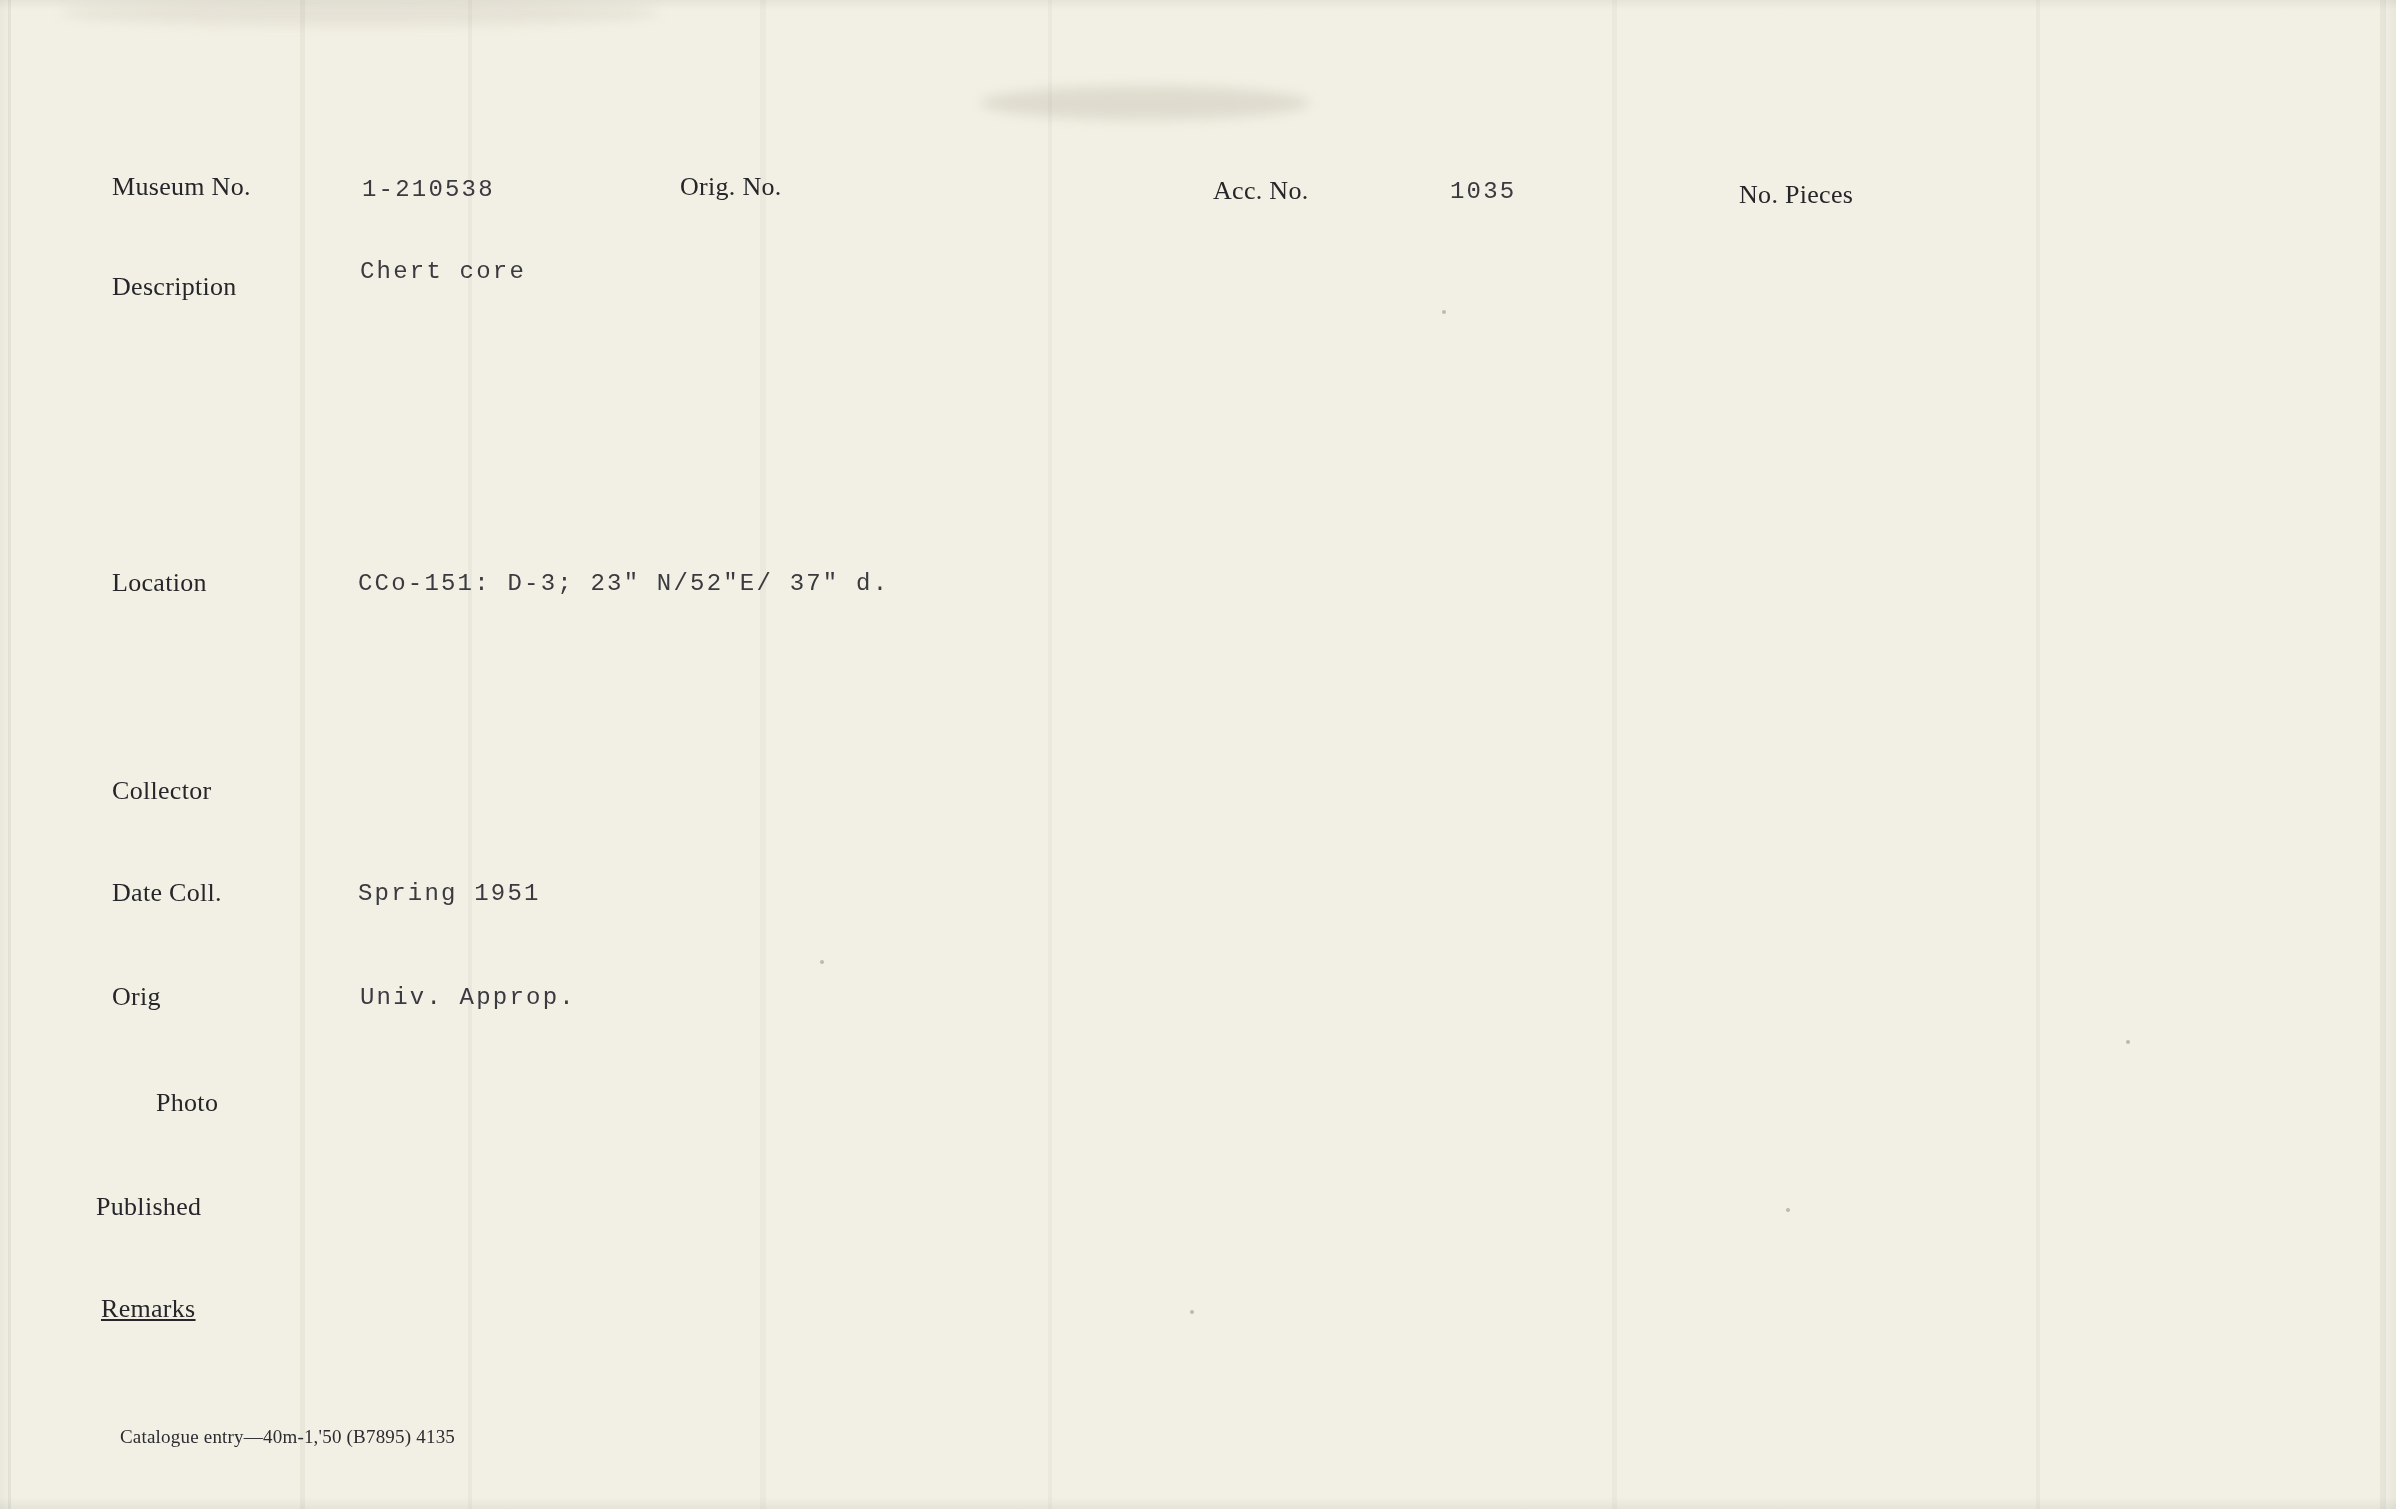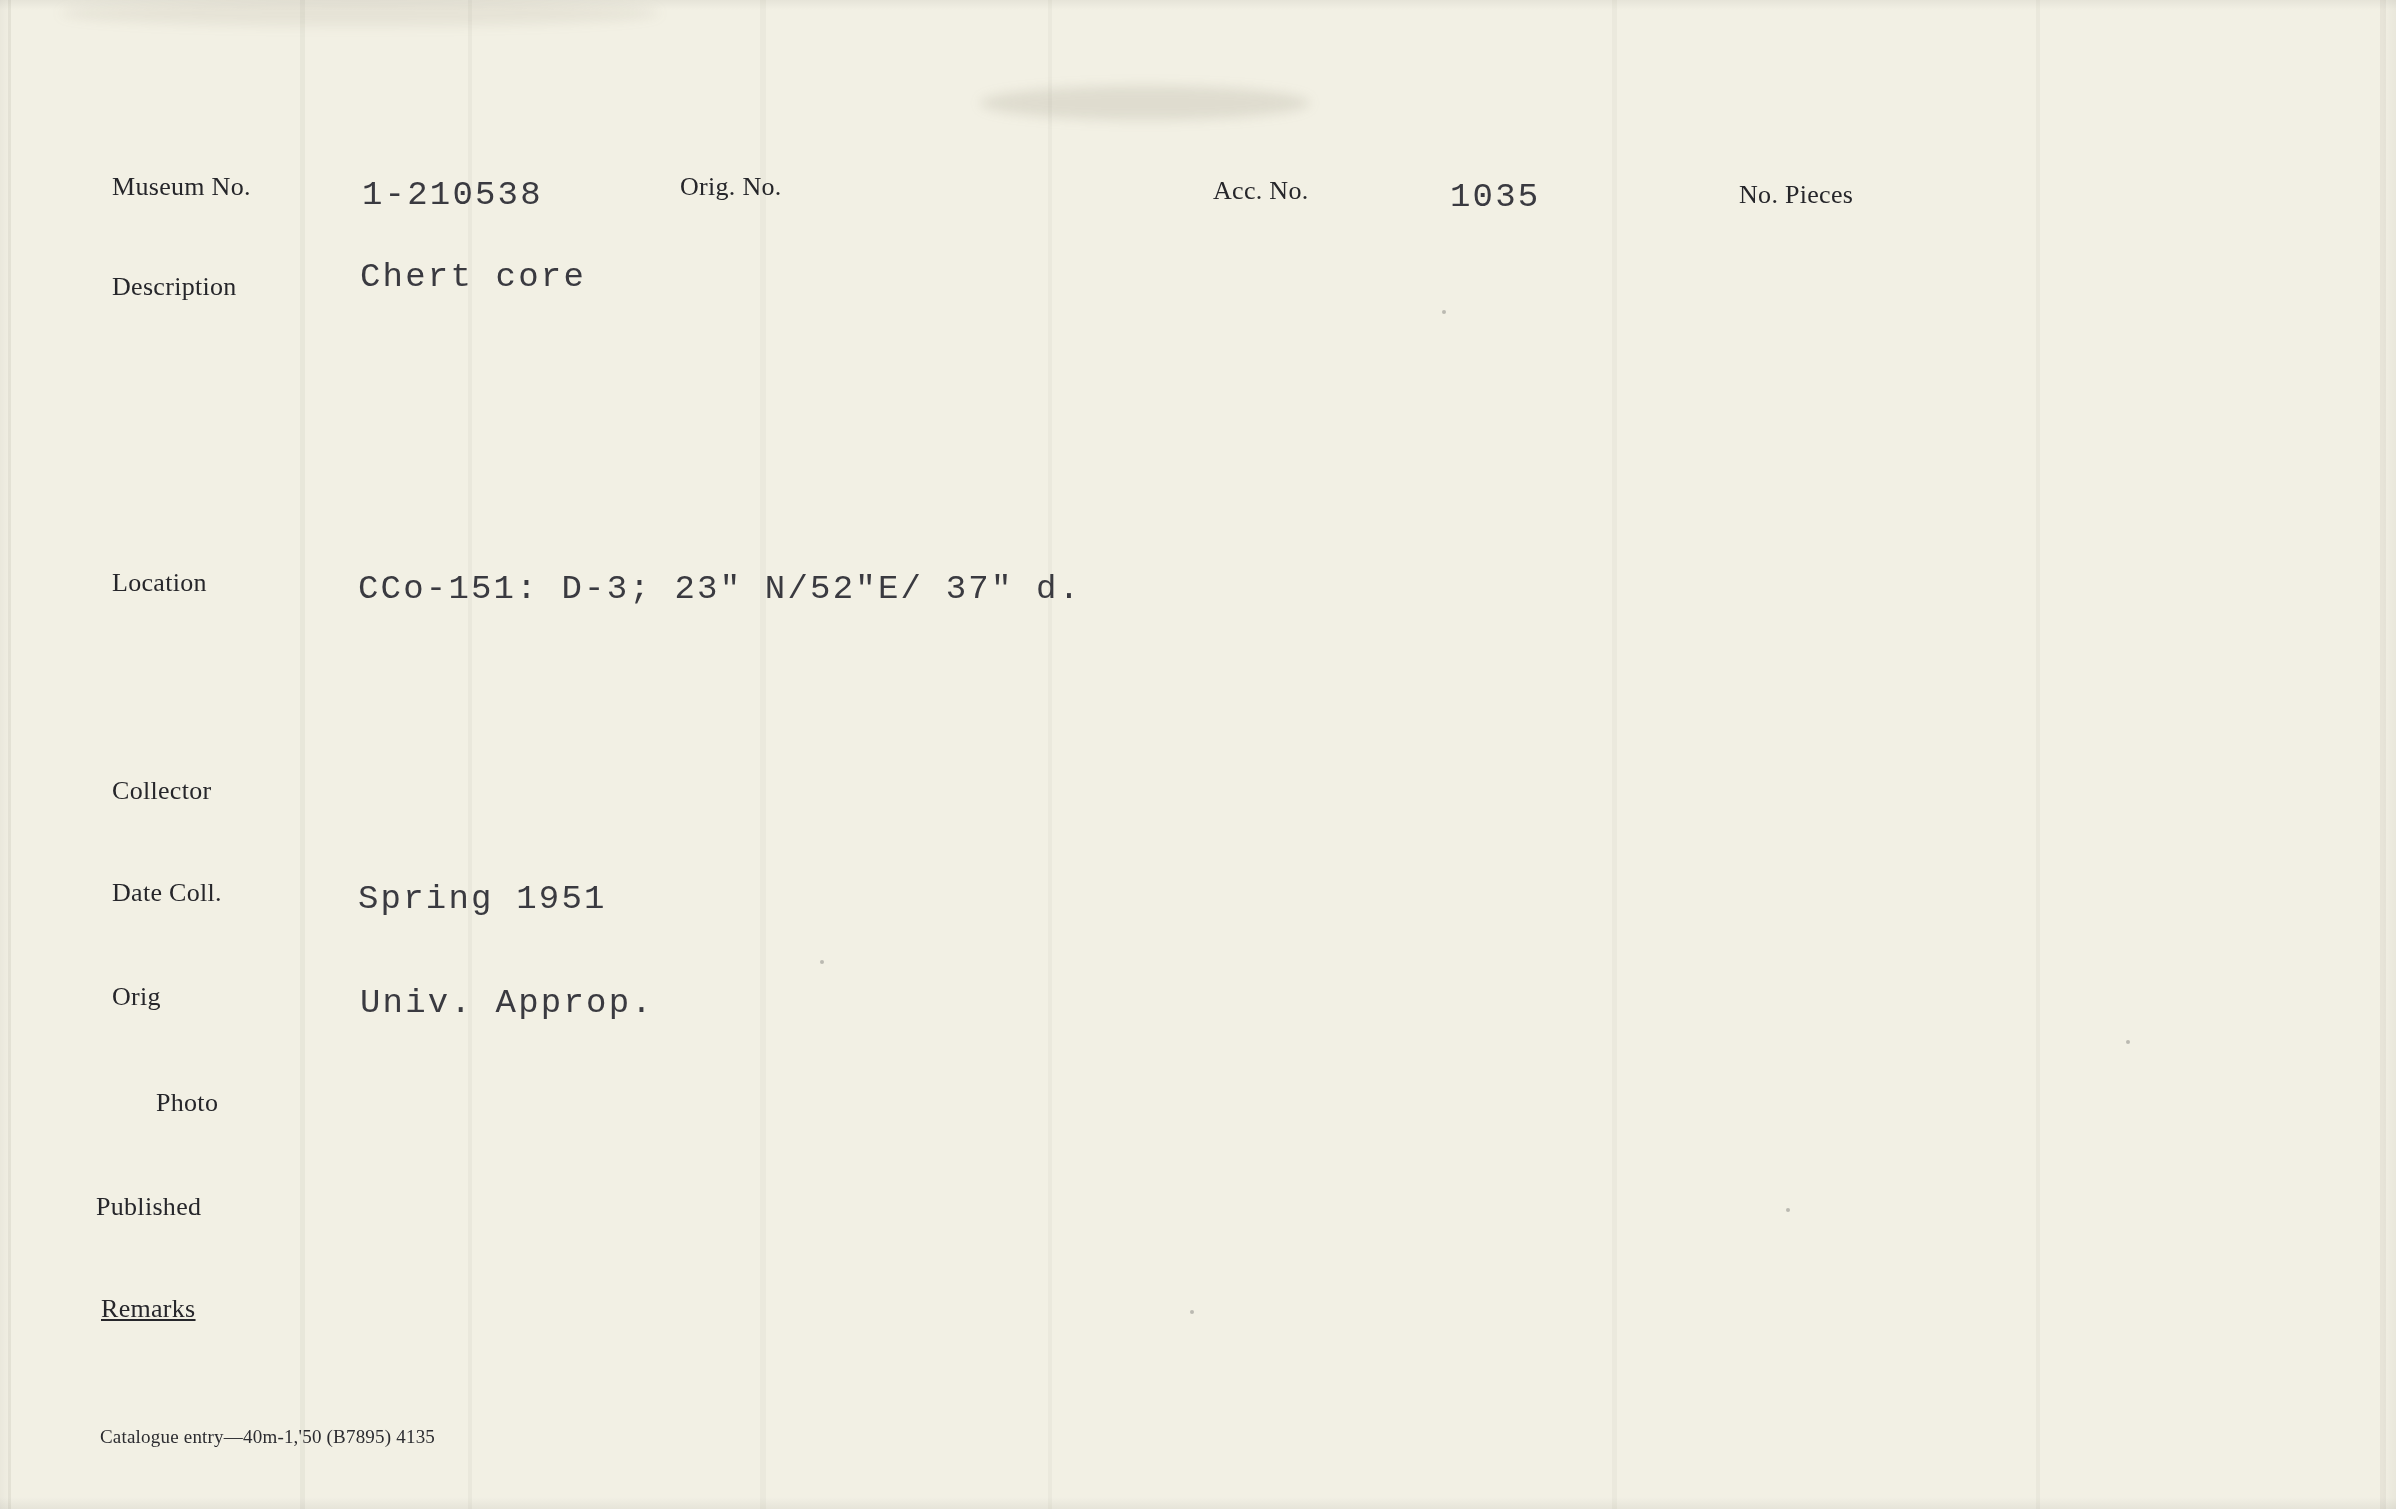--- a/index.html
+++ b/index.html
@@ -50,21 +50,21 @@
     color: #26262a;
     font-size: 26px;
     letter-spacing: 0.3px;
     white-space: nowrap;
   }
 
   .typed {
     position: absolute;
     font-family: "Liberation Mono", monospace;
     color: #3a3a40;
-    font-size: 34px;
+    font-size: 24px;
     letter-spacing: 2.2px;
     white-space: nowrap;
   }
 
   .footer {
     position: absolute;
     font-family: "Liberation Serif", serif;
     font-size: 19px;
     color: #2c2c30;
     letter-spacing: 0.2px;
@@ -124,15 +124,15 @@
 
   <div class="printed" style="left:128px; top:1088px;margin-left:28px;">Photo</div>
   <div class="typed" style="left:358px; top:1090px;"></div>
 
   <div class="printed" style="left:96px; top:1192px;">Published</div>
   <div class="typed" style="left:358px; top:1194px;"></div>
 
   <div class="printed" style="left:101px; top:1294px;text-decoration:underline;">Remarks</div>
   <div class="typed" style="left:358px; top:1296px;"></div>
 
-  <div class="footer" style="left:100px; top:1426px;">Catalogue entry—40m-1,'50 (B7895) 4135</div>
+  <div class="footer" style="left:120px; top:1426px;">Catalogue entry—40m-1,'50 (B7895) 4135</div>
 
 </div>
 
 </body></html>

